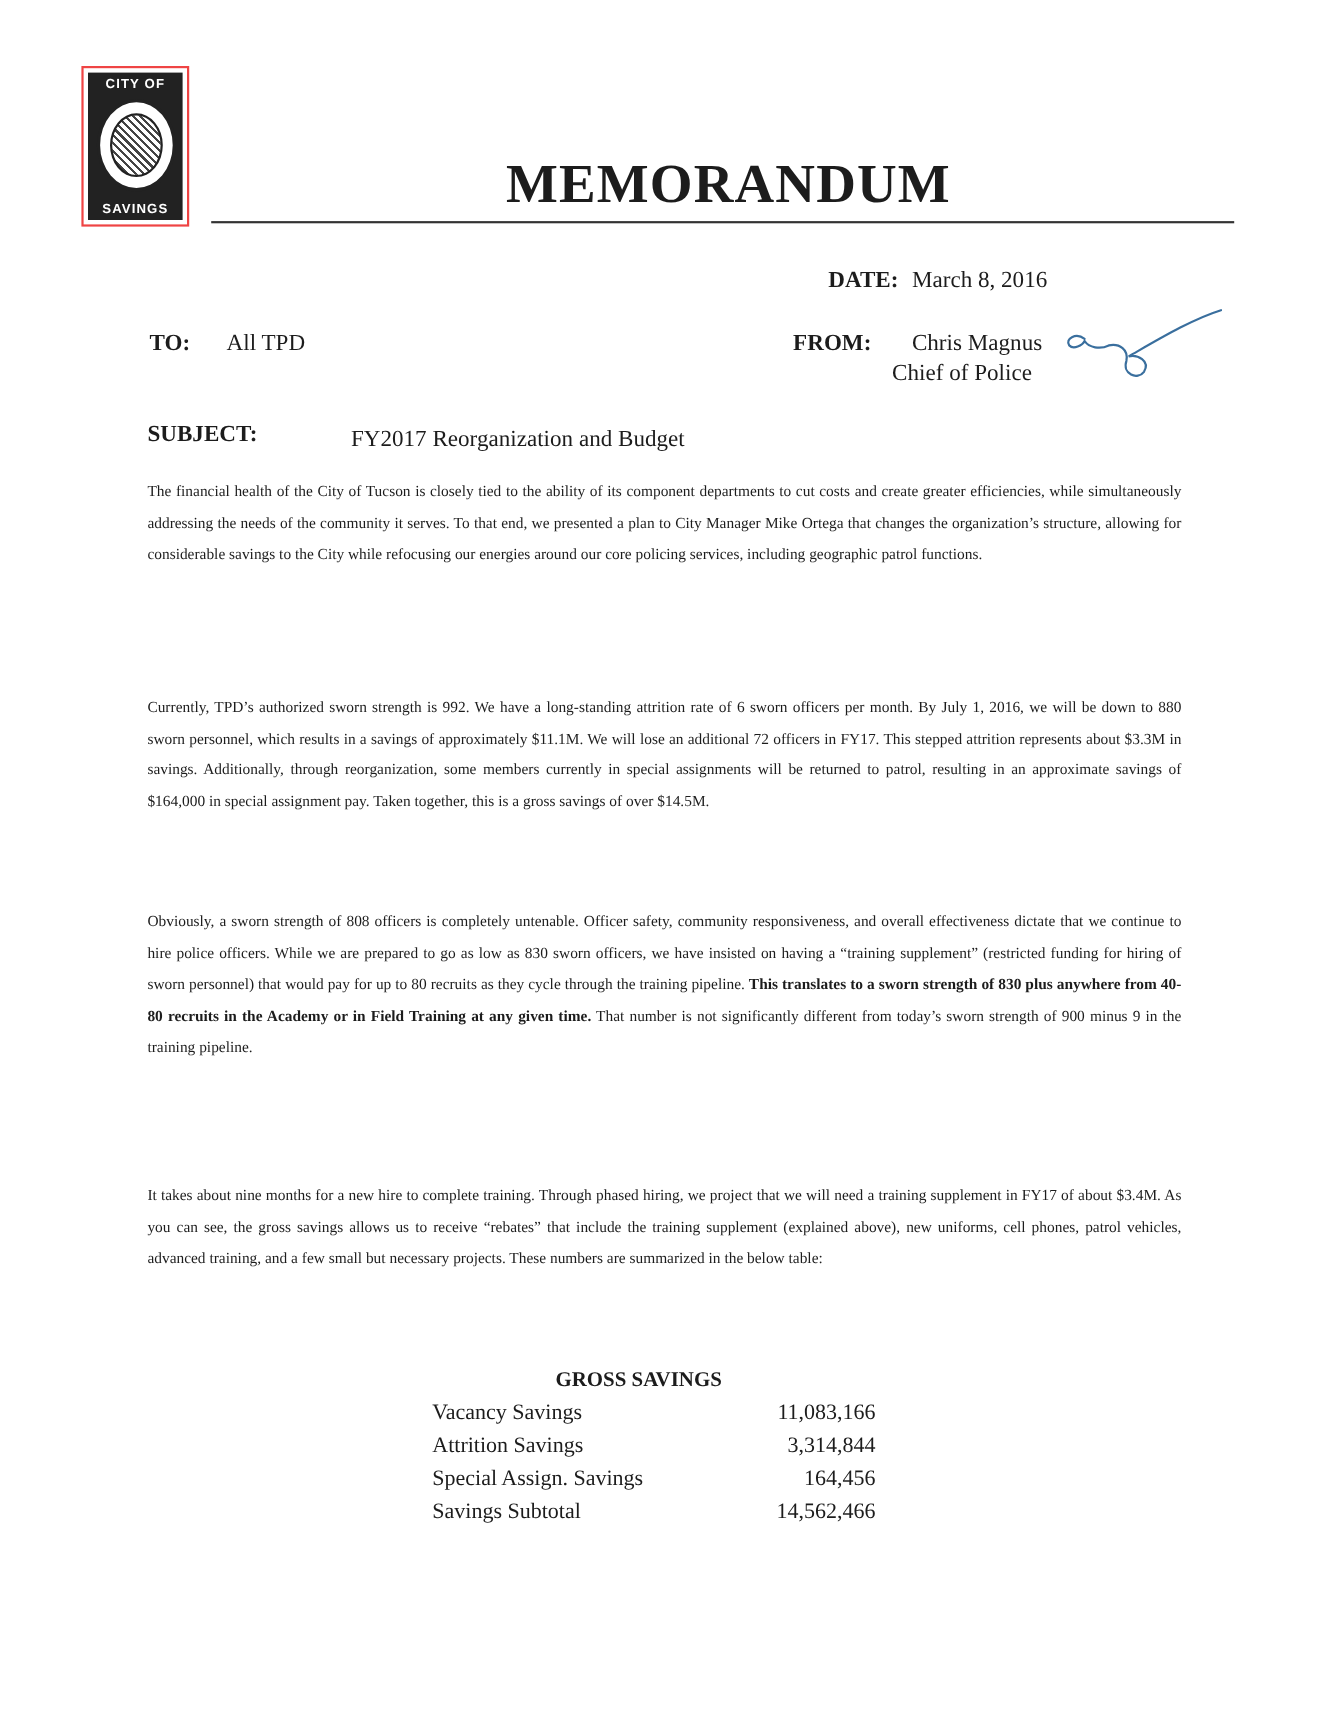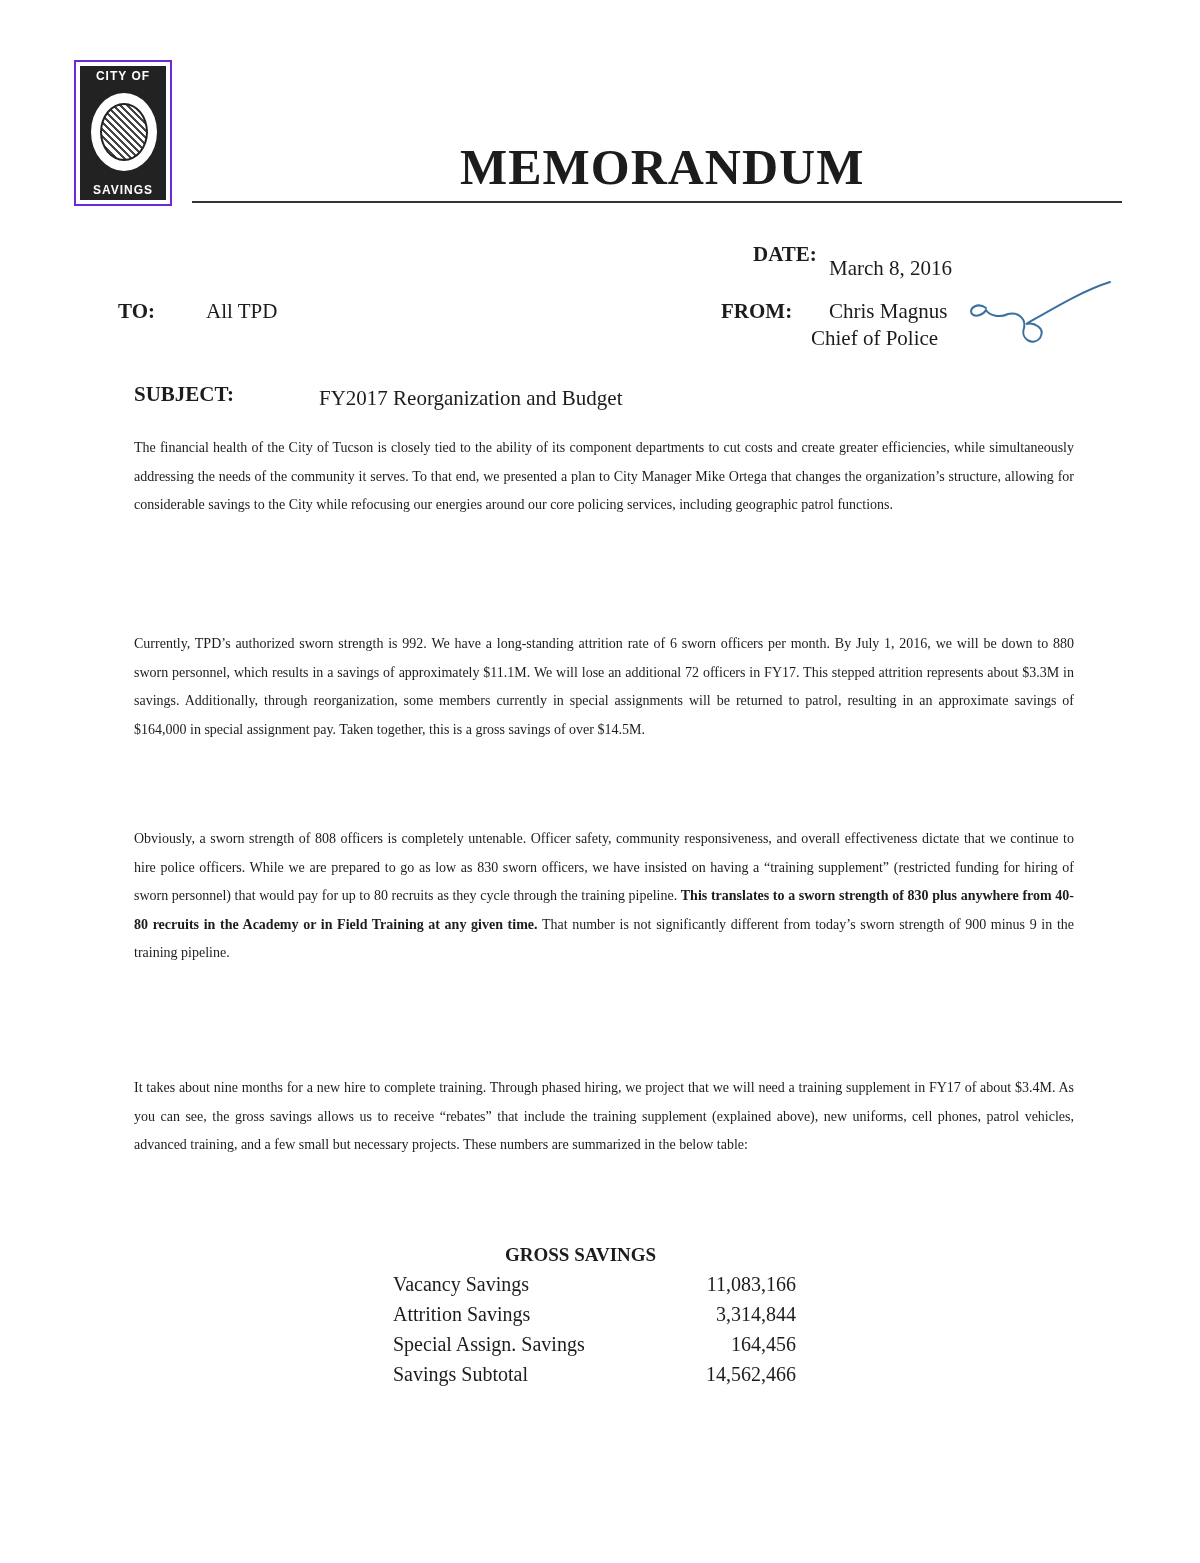--- a/index.html
+++ b/index.html
@@ -1,19 +1,19 @@
 <!DOCTYPE html>
 <html><head>
 <meta charset="utf-8">
 <style>
   html, body { margin: 0; padding: 0; background: #ffffff; }
   body { width: 1200px; height: 1563px; position: relative; overflow: hidden;
          font-family: "Liberation Serif", "DejaVu Serif", serif; color: #1c1c1c; }
   .logo { position: absolute; left: 74px; top: 60px; width: 98px; height: 146px;
-          border: 2px solid #6d28d9; background: #fff; box-sizing: border-box; }
+          border: 2px solid #ef4444; background: #fff; box-sizing: border-box; }
   .logo-inner { position: absolute; left: 4px; top: 4px; right: 4px; bottom: 4px; background: #222; }
   .logo-top, .logo-bottom { position: absolute; left: 0; right: 0; text-align: center; color: #fff;
           font-family: "Liberation Sans", sans-serif; font-weight: bold; font-size: 12px; letter-spacing: 1px; }
   .logo-top { top: 3px; }
   .logo-bottom { bottom: 3px; }
   .logo-seal { position: absolute; left: 8px; top: 24px; width: 72px; height: 84px; border-radius: 50%;
           background: #fff; border: 3px solid #222; box-sizing: border-box; }
   .logo-seal-inner { position: absolute; left: 9px; top: 10px; right: 9px; bottom: 10px; border-radius: 50%;
           border: 2px solid #222; background: repeating-linear-gradient(45deg,#444 0 2px,#fff 2px 5px); }
   .title { position: absolute; left: 460px; top: 138px; font-size: 50px; font-weight: bold; letter-spacing: 1px; }
@@ -39,23 +39,23 @@
         <div class="logo-seal-inner"></div>
       </div>
     <div class="logo-bottom">SAVINGS</div>
   </div>
 </div>
 
 <div class="title">MEMORANDUM</div>
 <div class="rule"></div>
 
 <div class="lbl" style="left:721px; top:242px;margin-left:32px;">DATE:</div>
-<div class="val" style="left:829px; top:256px;">March 8, 2016</div>
+<div class="val" style="left:829px; top:242px;">March 8, 2016</div>
 
-<div class="lbl" style="left:118px; top:299px;text-align:right;">TO:</div>
+<div class="lbl" style="left:136px; top:299px;text-align:right;">TO:</div>
 <div class="val" style="left:206px; top:299px;">All TPD</div>
 
 <div class="lbl" style="left:721px; top:299px;">FROM:</div>
 <div class="val" style="left:829px; top:299px;">Chris Magnus</div>
 <div class="val" style="left:811px; top:326px;">Chief of Police</div>
 
 <svg class="sig" width="150" height="80" viewBox="0 0 150 80">
   <path d="M22 30 C 14 24, 4 30, 8 36 C 12 40, 20 36, 22 32 C 26 38, 36 40, 44 36 C 54 34, 62 40, 60 50 C 56 62, 70 68, 76 60 C 82 50, 70 44, 62 46 C 90 30, 120 12, 146 4" fill="none" stroke="#3a6f9e" stroke-width="2" stroke-linecap="round"></path>
 </svg>
 

